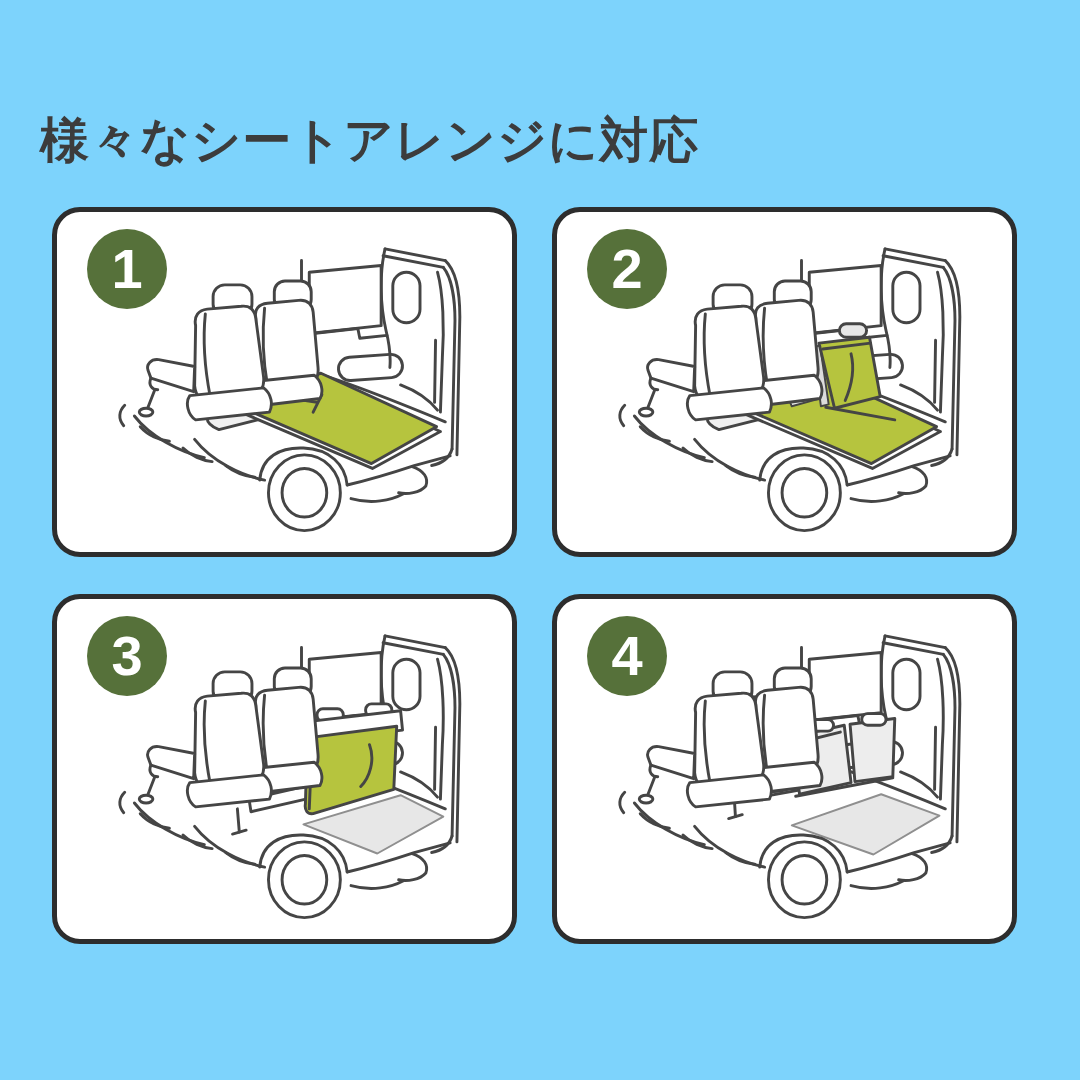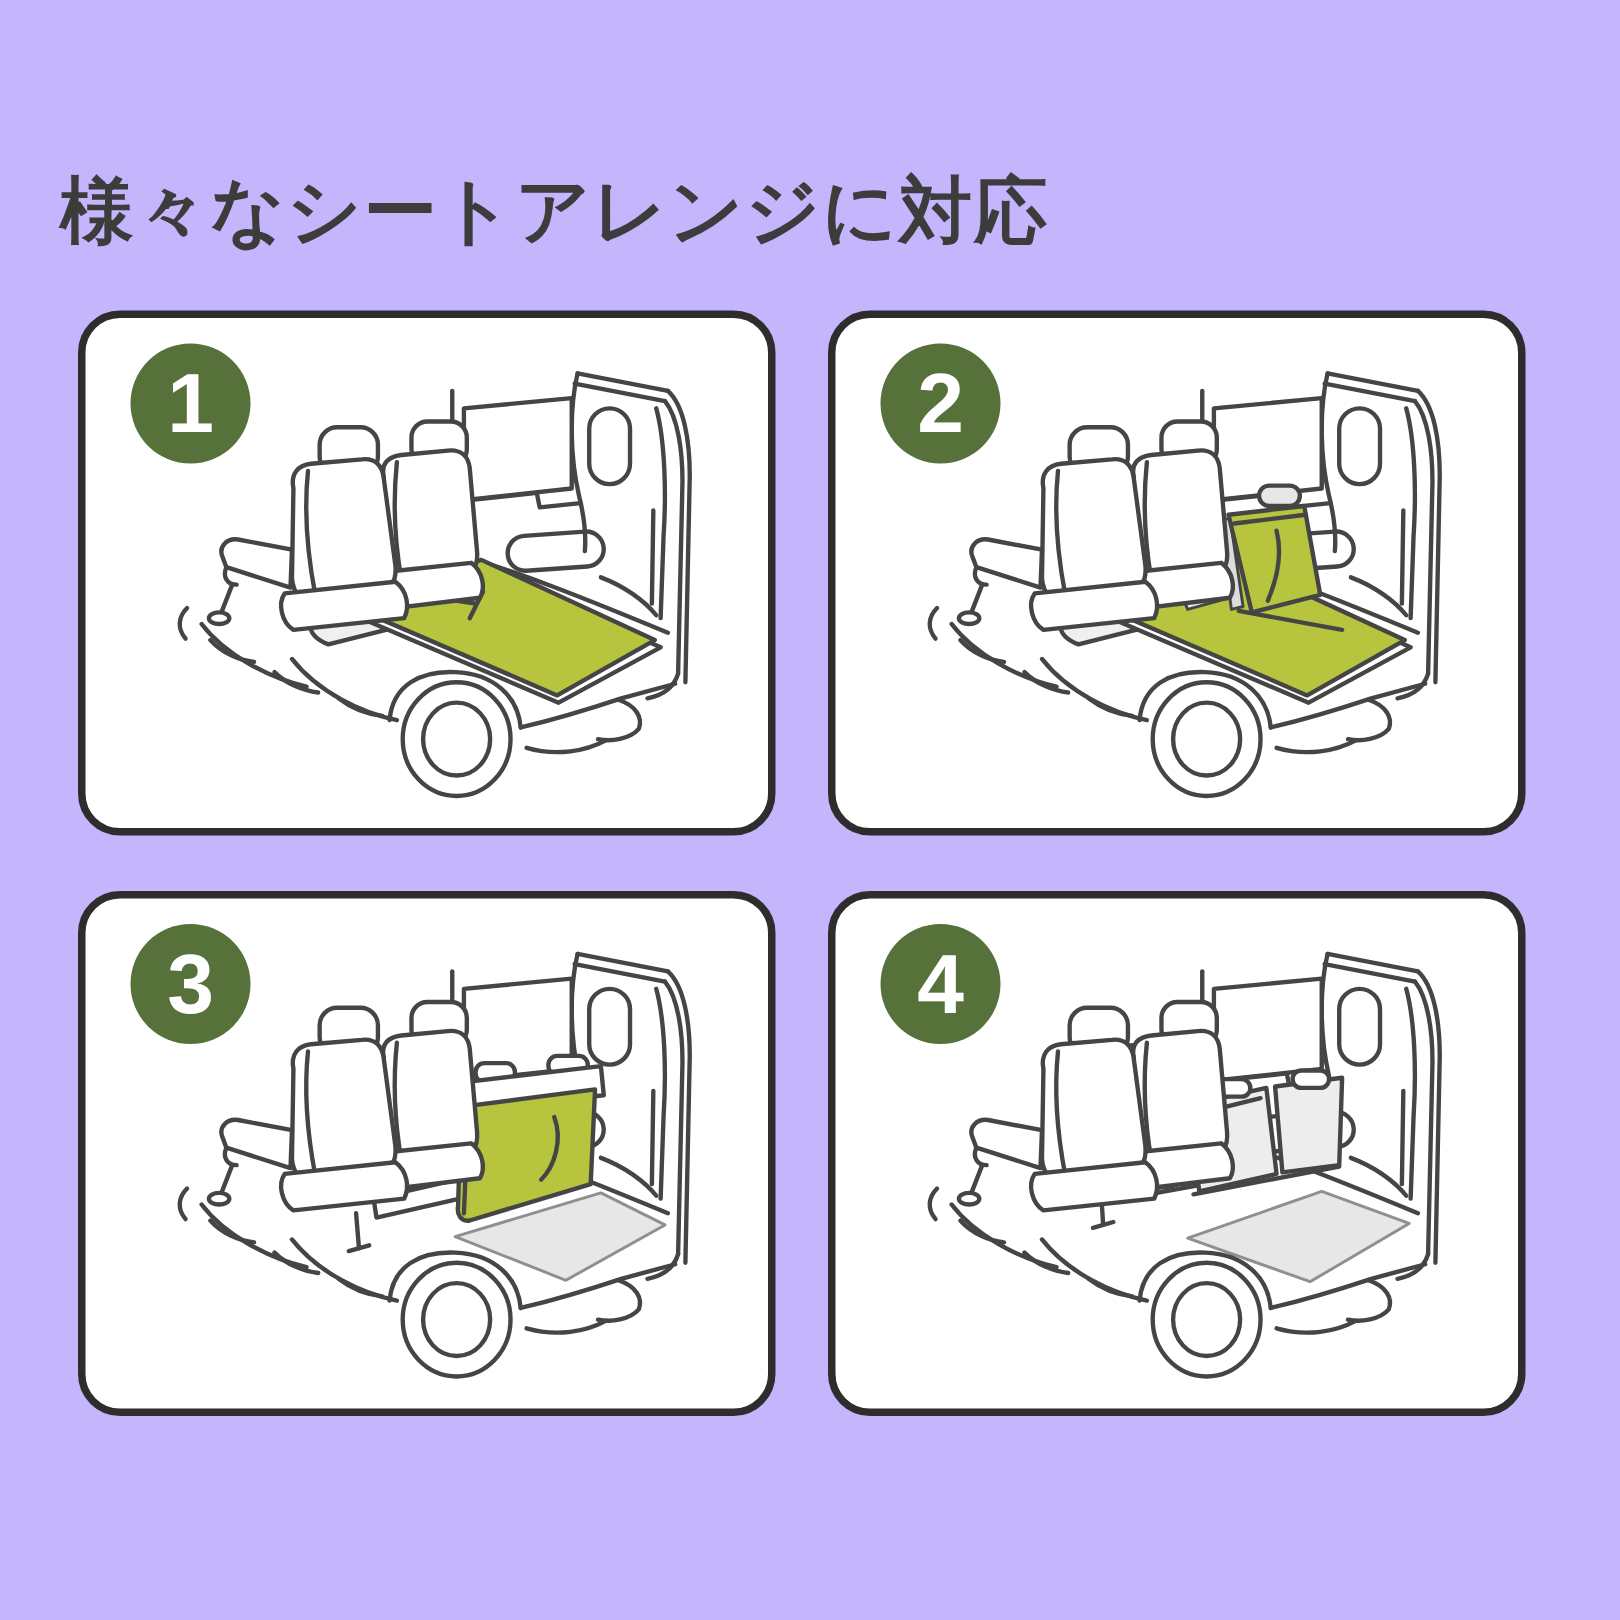--- a/index.html
+++ b/index.html
@@ -1,17 +1,17 @@
 <!DOCTYPE html>
 <html style="--title-text: #3c3c3c; --panel-border: #2d2d2d; --badge-green: #56713a; --cover-green: #b6c43e; --line: #454545; --light-gray: #e7e7e7;"><head>
 <meta charset="utf-8">
 <style>
   html,body{margin:0;padding:0;background:#ffffff;}
   .canvas{
-    position:relative;width:1080px;height:1080px;background:#c4b5fd;overflow:hidden;
+    position:relative;width:1080px;height:1080px;background:#7dd3fc;overflow:hidden;
     font-family:"Liberation Sans","DejaVu Sans",sans-serif;
   }
   .title{
     position:absolute;left:40px;top:108px;
     font-size:49px;font-weight:bold;color:var(--title-text,#3c3c3c);
     letter-spacing:1px;white-space:nowrap;
   }
   .grid{
     position:absolute;left:52px;top:207px;width:965px;height:737px;
     display:grid;grid-template-columns:465px 465px;grid-template-rows:350px 350px;

